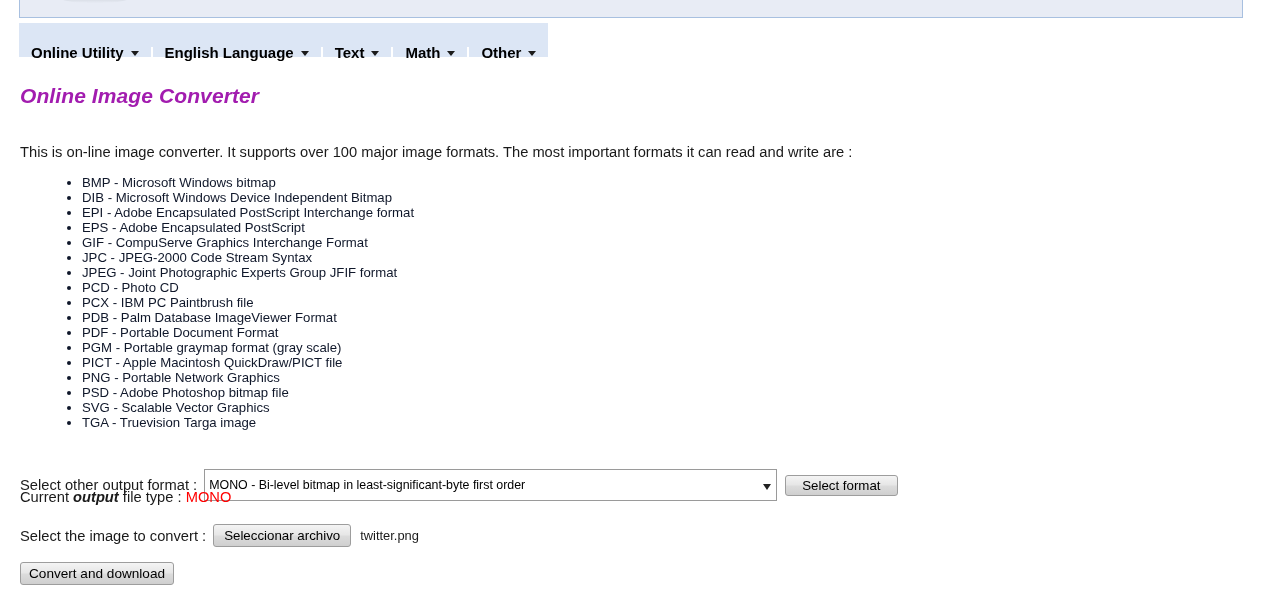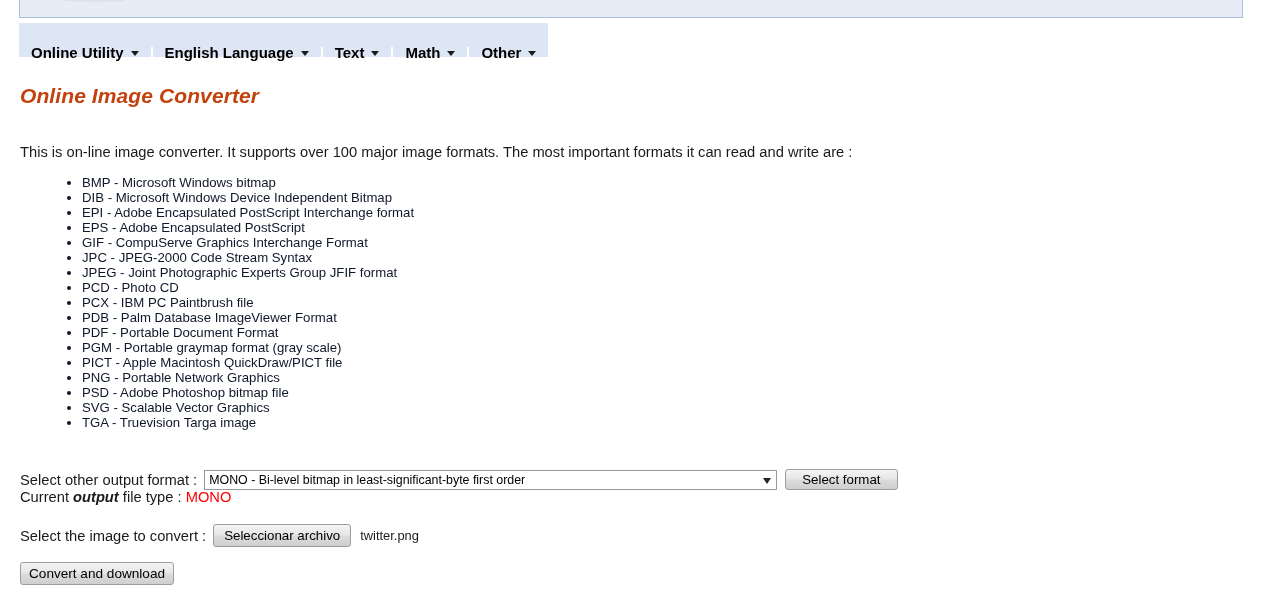--- a/index.html
+++ b/index.html
@@ -69,21 +69,21 @@
   }
 
   
   #page-title {
     position: absolute;
     left: 20px;
     top: 70px;
     font-size: 21px;
     font-style: italic;
     font-weight: bold;
-    color: #c2410c;
+    color: #a21caf;
     letter-spacing: .1px;
   }
 
   
   #intro {
     position: absolute;
     left: 20px;
     top: 129px;
     font-size: 14.7px;
     color: #1a1a1a;
@@ -112,21 +112,21 @@
     left: 20px;
     top: 469px;
     display: flex;
     align-items: center;
     font-size: 14.7px;
     color: #1a1a1a;
   }
   #output-format-select {
     margin-left: 7px;
     width: 573px;
-    height: 20px;
+    height: 32px;
     font-family: "Liberation Sans", sans-serif;
     font-size: 12.4px;
     color: #000;
     background: #ffffff;
     border: 1px solid #9a9a9a;
     border-radius: 0;
     padding: 0 18px 0 4px;
     -webkit-appearance: none;
     appearance: none;
     line-height: 18px;

